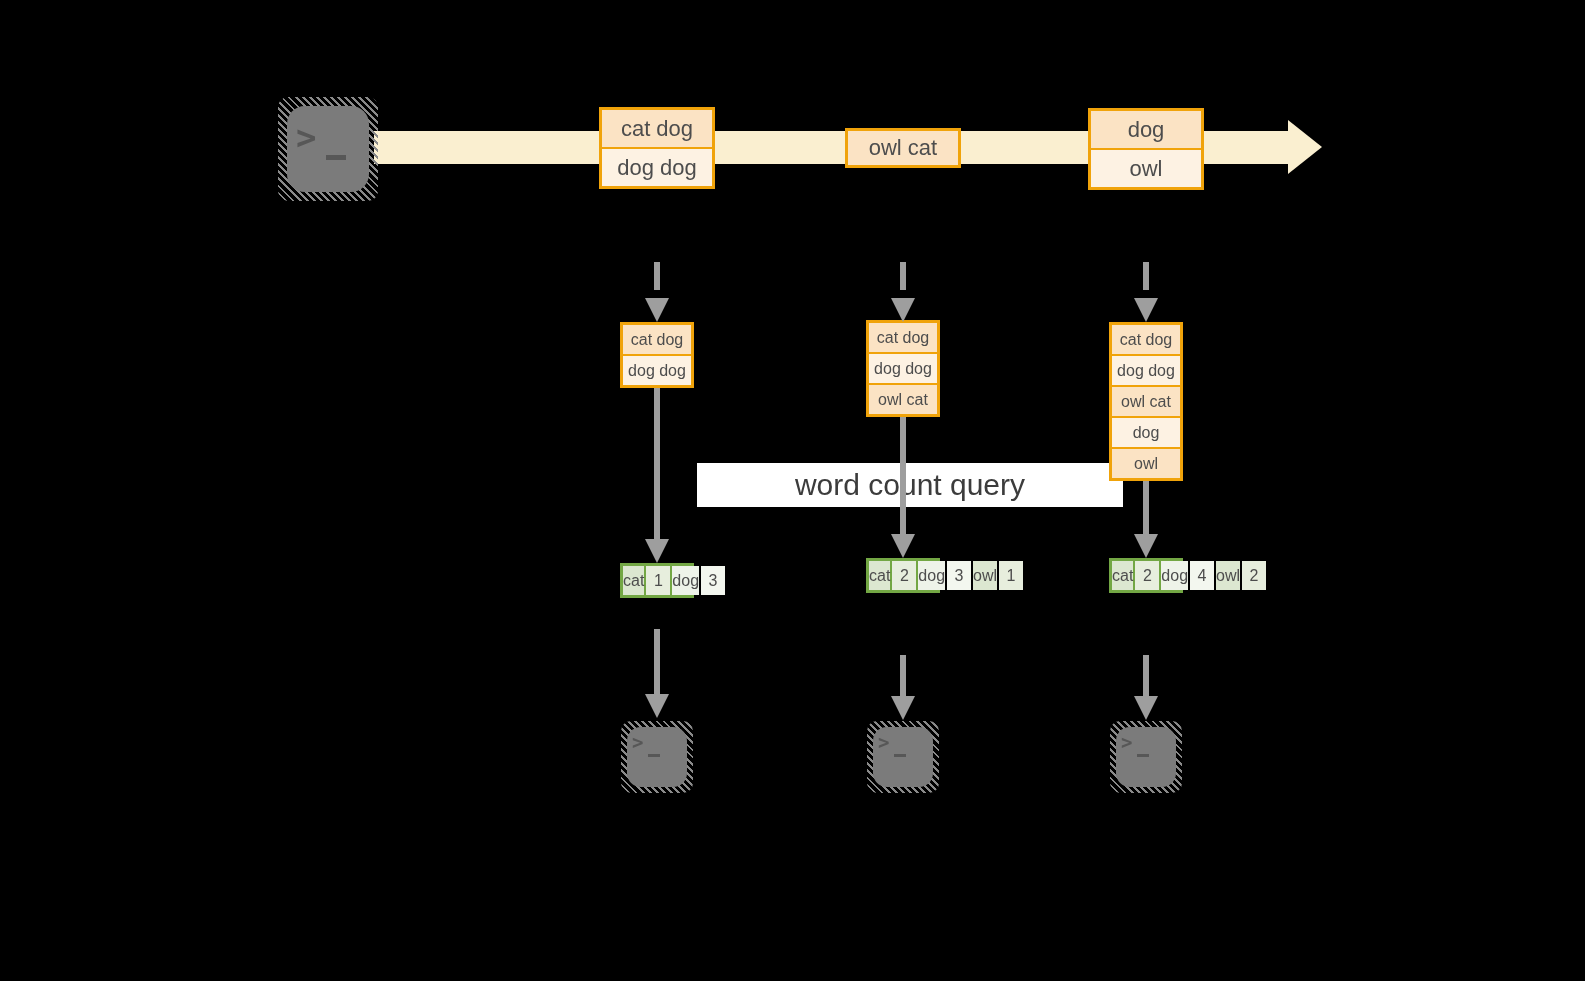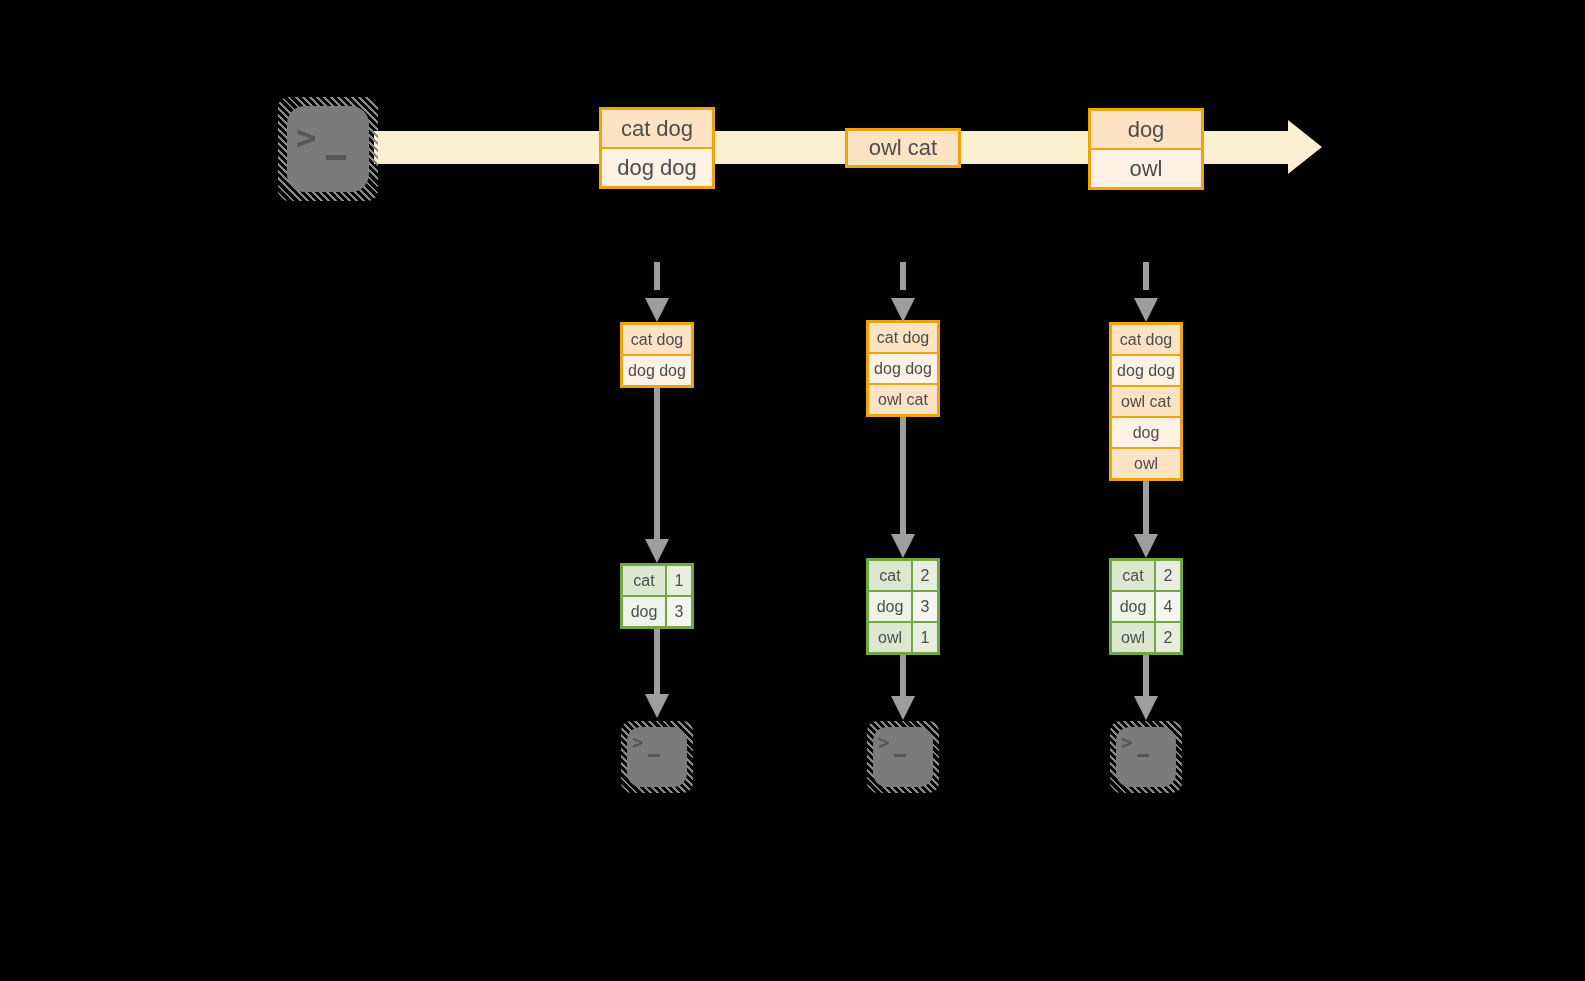--- a/index.html
+++ b/index.html
@@ -28,21 +28,21 @@
   .vline{width:6px;background:var(--arrow-gray);z-index:7;}
   .vhead{width:0;height:0;border-left:12px solid transparent;border-right:12px solid transparent;
          border-top:24px solid var(--arrow-gray);z-index:7;}
 
   
   .query{background:var(--query-bg);z-index:5;display:flex;align-items:center;justify-content:center;
          color:var(--query-text);font-size:30px;}
 
   
   .gtable{background:var(--green-border);border:3px solid var(--green-border);
-          display:flex;flex-direction:column;gap:2px;box-sizing:border-box;z-index:6;}
+          display:flex;flex-direction:row;gap:2px;box-sizing:border-box;z-index:6;}
   .grow{display:flex;gap:2px;height:29px;}
   .gcell{display:flex;align-items:center;justify-content:center;color:var(--text-dark);font-size:16px;}
   .gword{flex:1;}
   .gnum{width:24px;}
   .grow.r0 .gword{background:var(--green-cell-a);}
   .grow.r0 .gnum{background:var(--green-cell-a-num);}
   .grow.r1 .gword{background:var(--green-cell-b);}
   .grow.r1 .gnum{background:var(--green-cell-b-num);}
 
   
@@ -101,20 +101,21 @@
     <div class="orow r0">owl cat</div>
   </div>
   <div class="abs ostack mstack" style="left:1109px;top:322px;width:74px;">
     <div class="orow r0">cat dog</div>
     <div class="orow r1">dog dog</div>
     <div class="orow r0">owl cat</div>
     <div class="orow r1">dog</div>
     <div class="orow r0">owl</div>
   </div>
 
+  <div class="abs query" style="left:697px;top:463px;width:426px;height:44px;">word count query</div>
 
   <div class="abs vline" style="left:654px;top:388px;height:155px;"></div>
   <div class="abs vhead" style="left:645px;top:539px;"></div>
   <div class="abs vline" style="left:900px;top:417px;height:120px;"></div>
   <div class="abs vhead" style="left:891px;top:534px;"></div>
   <div class="abs vline" style="left:1143px;top:481px;height:56px;"></div>
   <div class="abs vhead" style="left:1134px;top:534px;"></div>
 
   <div class="abs gtable" style="left:620px;top:563px;width:74px;">
     <div class="grow r0">

